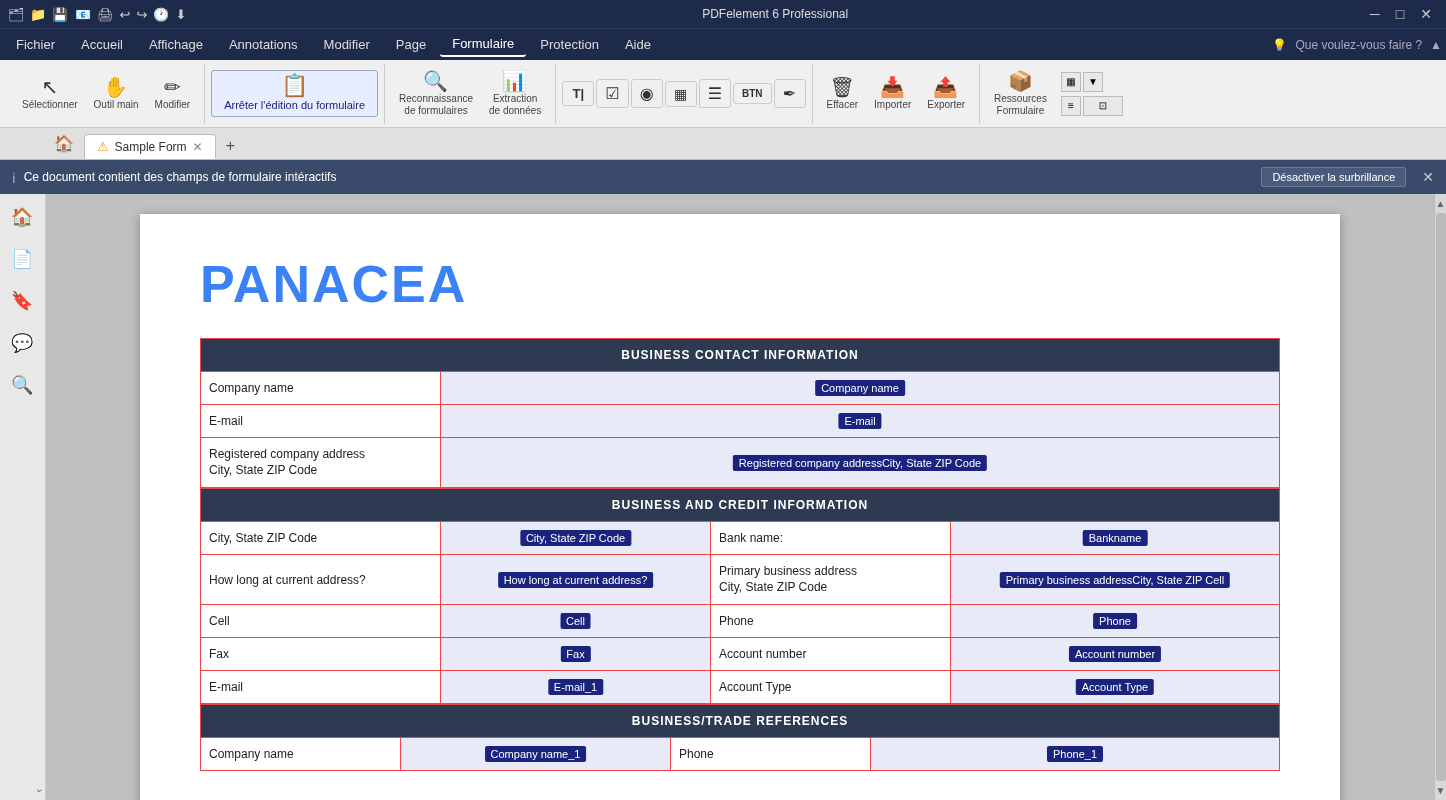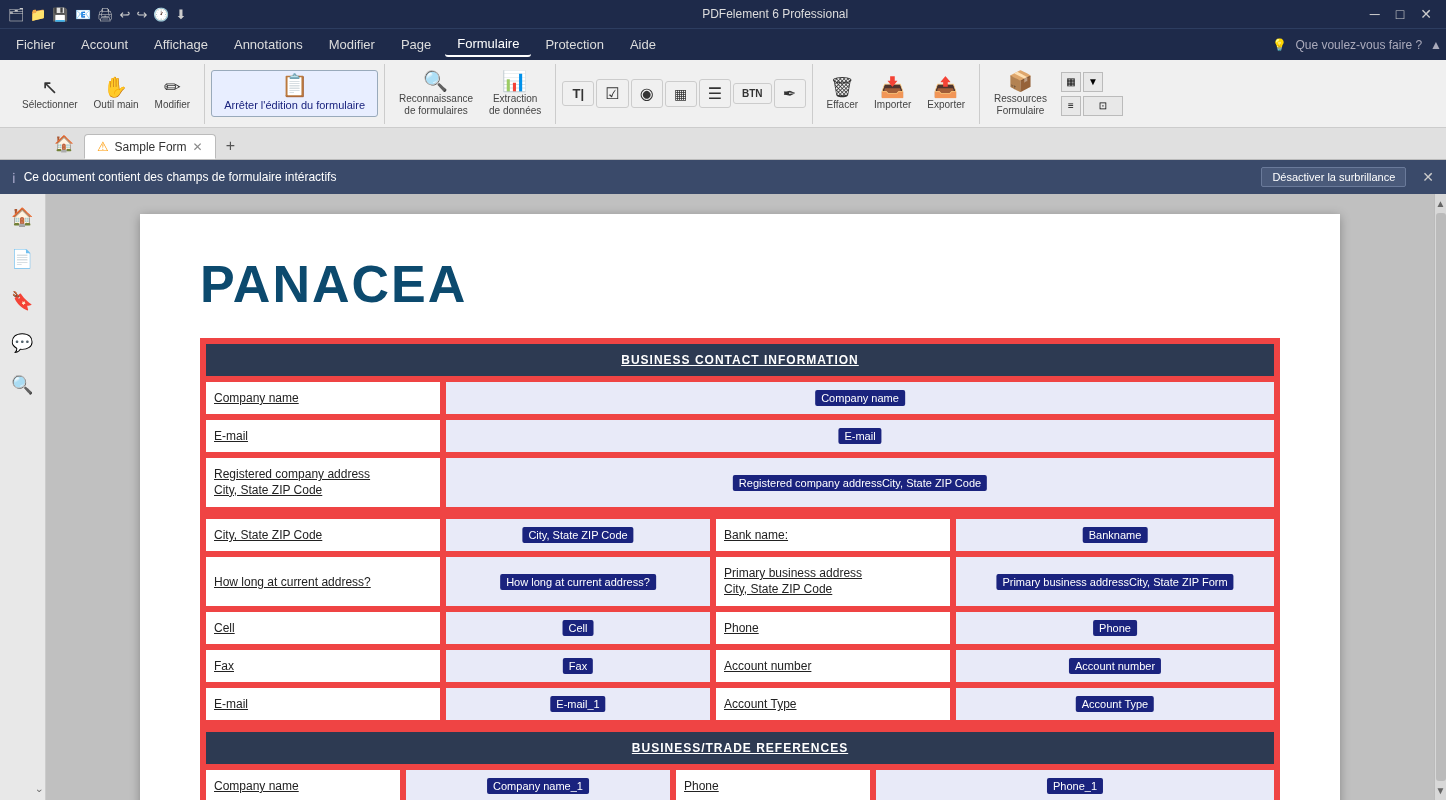--- a/index.html
+++ b/index.html
@@ -199,47 +199,46 @@
       background: white;
       max-width: 1200px;
       margin: 0 auto;
       padding: 40px 60px;
       box-shadow: 0 2px 10px rgba(0,0,0,0.3);
     }
 
     .panacea-title {
       font-size: 52px;
       font-weight: bold;
-      color: #0c4a6e;
+      color: #3b82f6;
       margin-bottom: 24px;
       letter-spacing: 2px;
     }
 
     
     .form-table {
       width: 100%;
       border-collapse: collapse;
       margin-bottom: 0;
     }
     .section-header {
       background: #2d3a52;
       color: white;
       text-align: center;
       font-size: 13px;
       font-weight: bold;
       letter-spacing: 1px;
       padding: 6px;
     }
     .form-table td {
-      border: 6px solid #ef4444;
+      border: 1px solid #ef4444;
       padding: 9px 8px;
       font-size: 12px;
       vertical-align: middle;
       height: 32px;
-      text-decoration: underline;
     }
     .label-cell {
       background: #fff;
       color: #222;
       width: 240px;
       font-size: 12px;
     }
     .field-cell {
       background: #e8eaf8;
       position: relative;
@@ -282,21 +281,21 @@
   <span class="title-bar-center">PDFelement 6 Professional</span>
   <div class="title-bar-controls">
     <span class="title-bar-btn">─</span>
     <span class="title-bar-btn">□</span>
     <span class="title-bar-btn">✕</span>
   </div>
 </div>
 
 <div class="menu-bar">
   <span class="menu-item">Fichier</span>
-  <span class="menu-item">Account</span>
+  <span class="menu-item">Accueil</span>
   <span class="menu-item">Affichage</span>
   <span class="menu-item">Annotations</span>
   <span class="menu-item">Modifier</span>
   <span class="menu-item">Page</span>
   <span class="menu-item highlighted">Formulaire</span>
   <span class="menu-item">Protection</span>
   <span class="menu-item">Aide</span>
   <div class="menu-right">
     <span>💡</span>
     <span style="cursor:pointer;">Que voulez-vous faire ?</span>
@@ -452,40 +451,43 @@
           <td class="label-cell two-line-label">Registered company address<br>City, State ZIP Code</td>
           <td class="field-cell" style="position:relative;height:47px;">
             <span class="field-highlight">Registered company addressCity, State ZIP Code</span>
           </td>
         </tr>
       </tbody>
         </table>
 
       <table class="form-table">
         <tbody>
+            <tr>
+          <td colspan="4" class="section-header">BUSINESS AND CREDIT INFORMATION</td>
+        </tr>
 
         <tr>
           <td class="label-cell" style="width:200px;">City, State ZIP Code</td>
           <td class="field-cell" style="position:relative;height:32px;width:270px;">
             <span class="field-highlight">City, State ZIP Code</span>
           </td>
           <td class="label-cell" style="width:200px;margin-left:6px;">Bank name:</td>
           <td class="field-cell" style="position:relative;height:32px;">
             <span class="field-highlight">Bankname</span>
           </td>
         </tr>
 
         <tr>
           <td class="label-cell">How long at current address?</td>
           <td class="field-cell" style="position:relative;height:42px;">
             <span class="field-highlight">How long at current address?</span>
           </td>
           <td class="label-cell two-line-label">Primary business address<br>City, State ZIP Code</td>
           <td class="field-cell" style="position:relative;height:42px;">
-            <span class="field-highlight">Primary business addressCity, State ZIP Form</span>
+            <span class="field-highlight">Primary business addressCity, State ZIP Cell</span>
           </td>
         </tr>
 
         <tr>
           <td class="label-cell">Cell</td>
           <td class="field-cell" style="position:relative;height:32px;">
             <span class="field-highlight">Cell</span>
           </td>
           <td class="label-cell">Phone</td>
           <td class="field-cell" style="position:relative;height:32px;">

